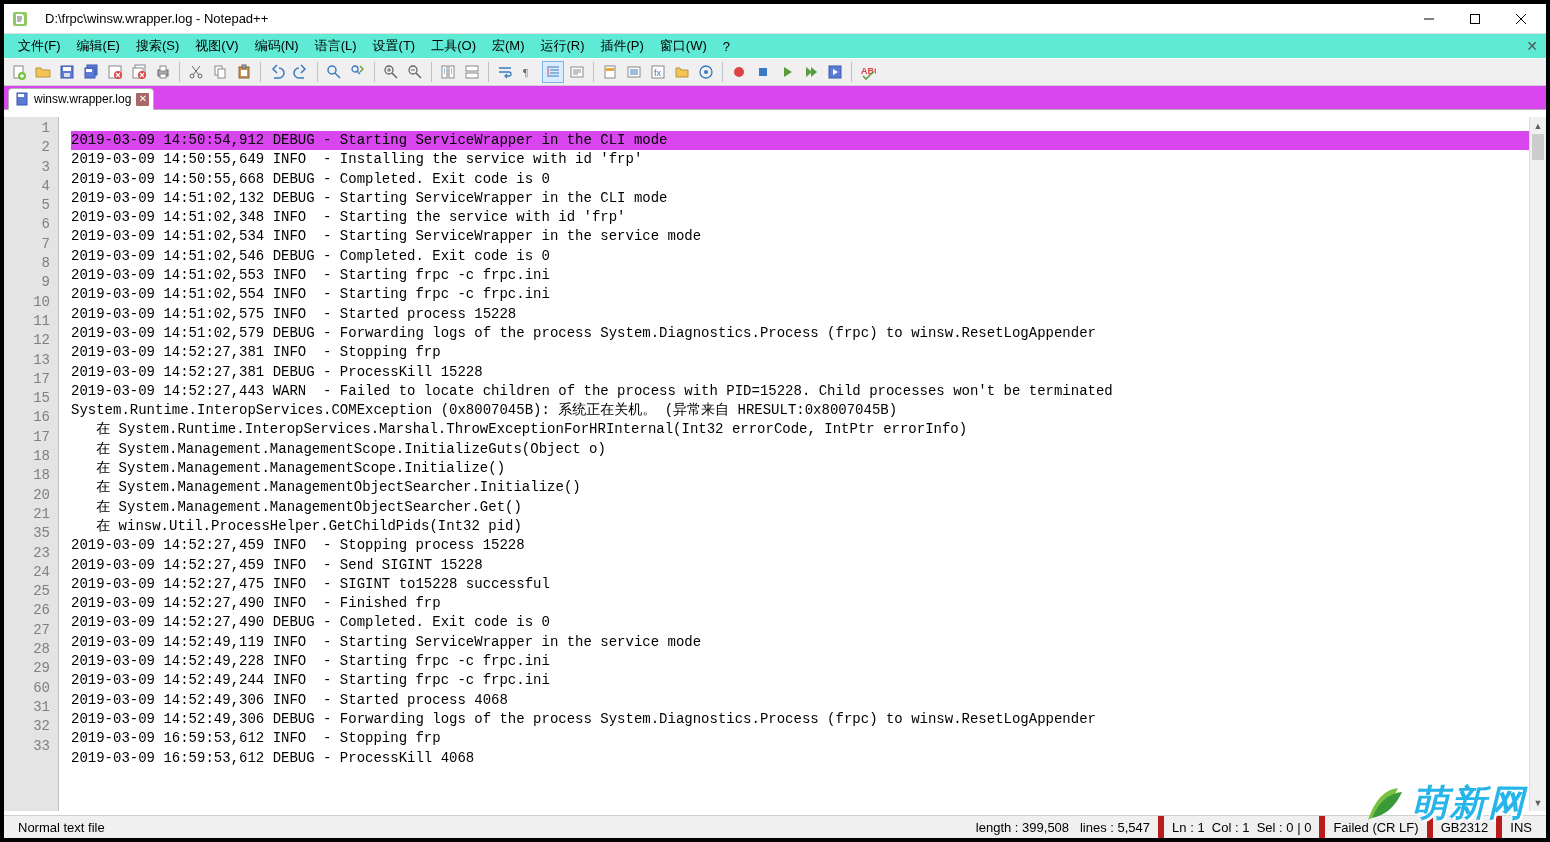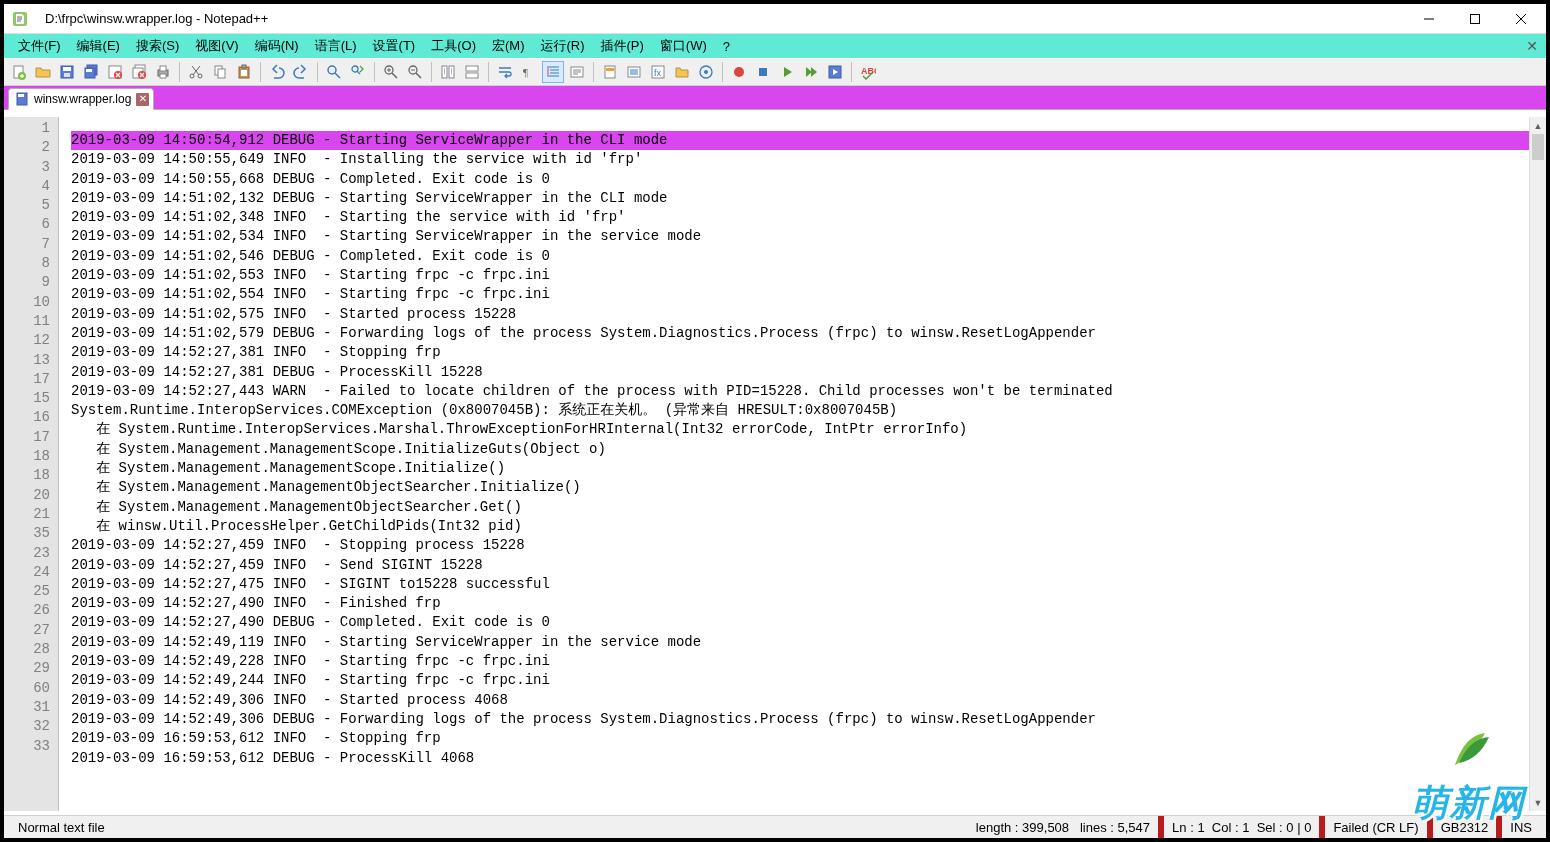--- a/index.html
+++ b/index.html
@@ -179,21 +179,20 @@
 .status-cell.first { min-width: 140px; border-right: none; }
 .status-spacer { flex: 1; }
 
 .watermark {
   position: absolute;
   right: 20px; bottom: 10px;
   display: flex;
   align-items: center;
   gap: 6px;
   z-index: 10;
-  flex-direction: column;
 }
 .wm-text {
   font-size: 36px;
   font-weight: 800;
   font-style: italic;
   color: #25b5e8;
   text-shadow: 2px 2px 0 #fff, -1px -1px 0 #fff;
   letter-spacing: 2px;
 }
 </style>

